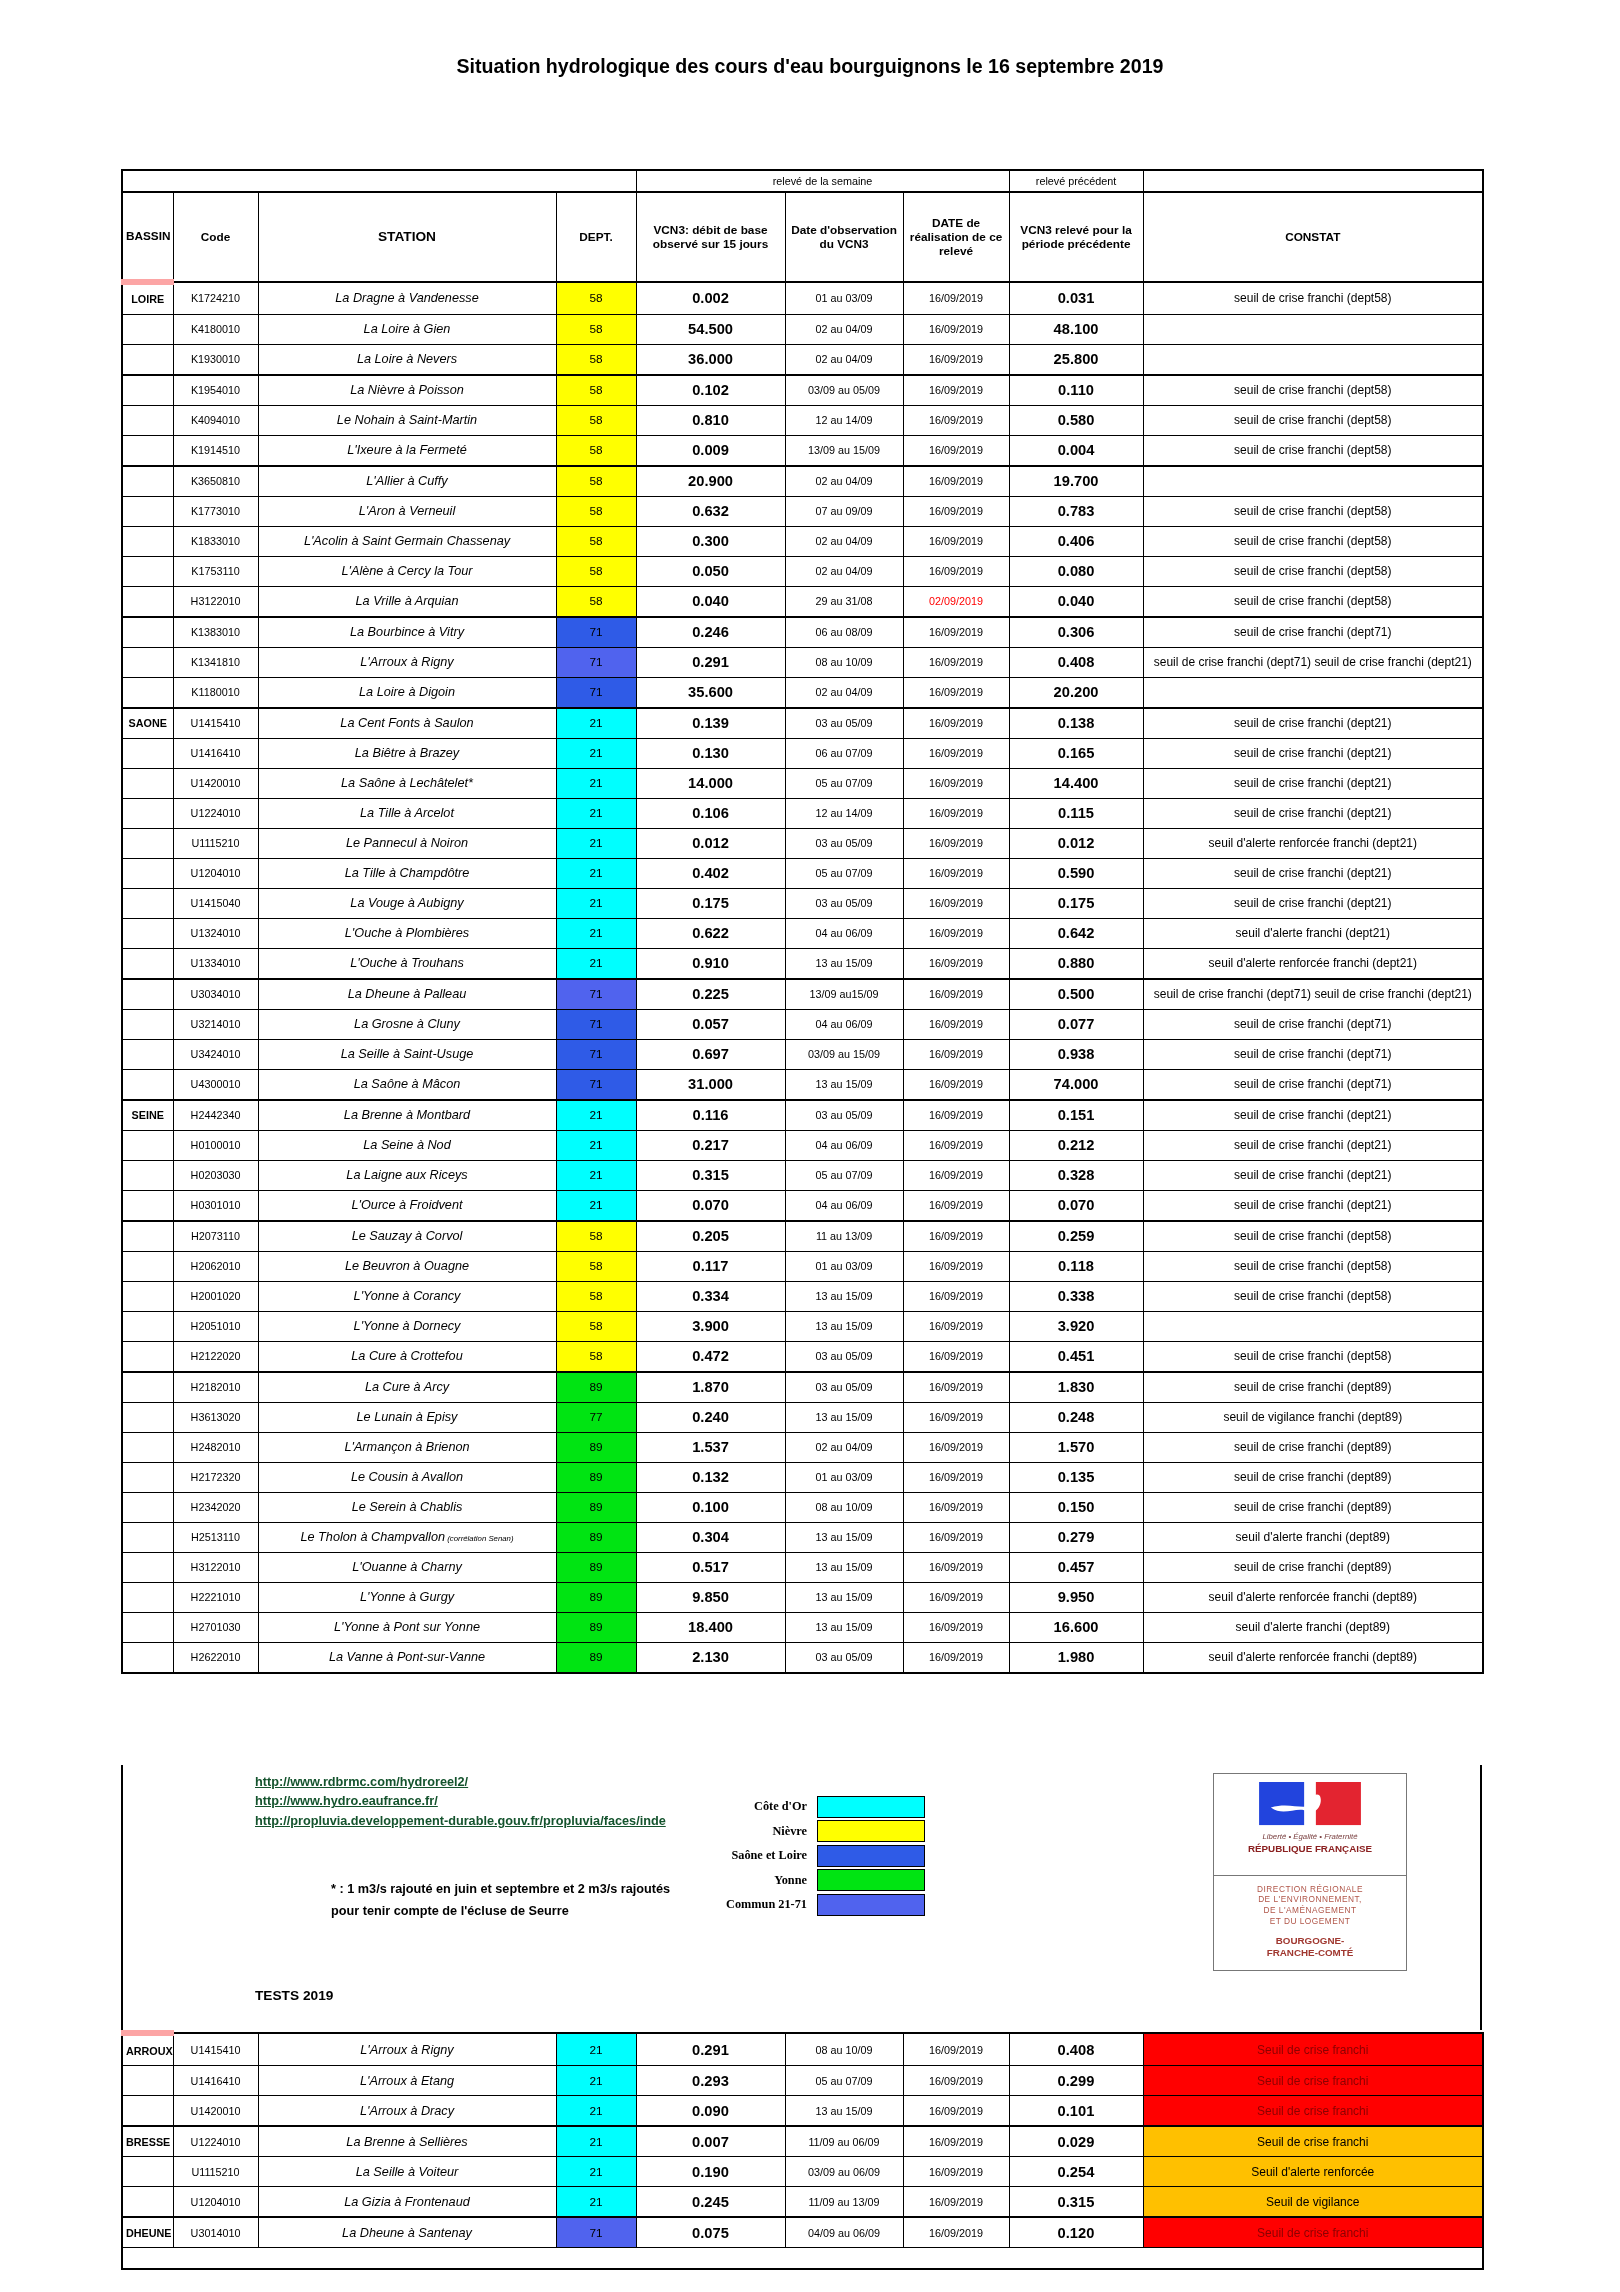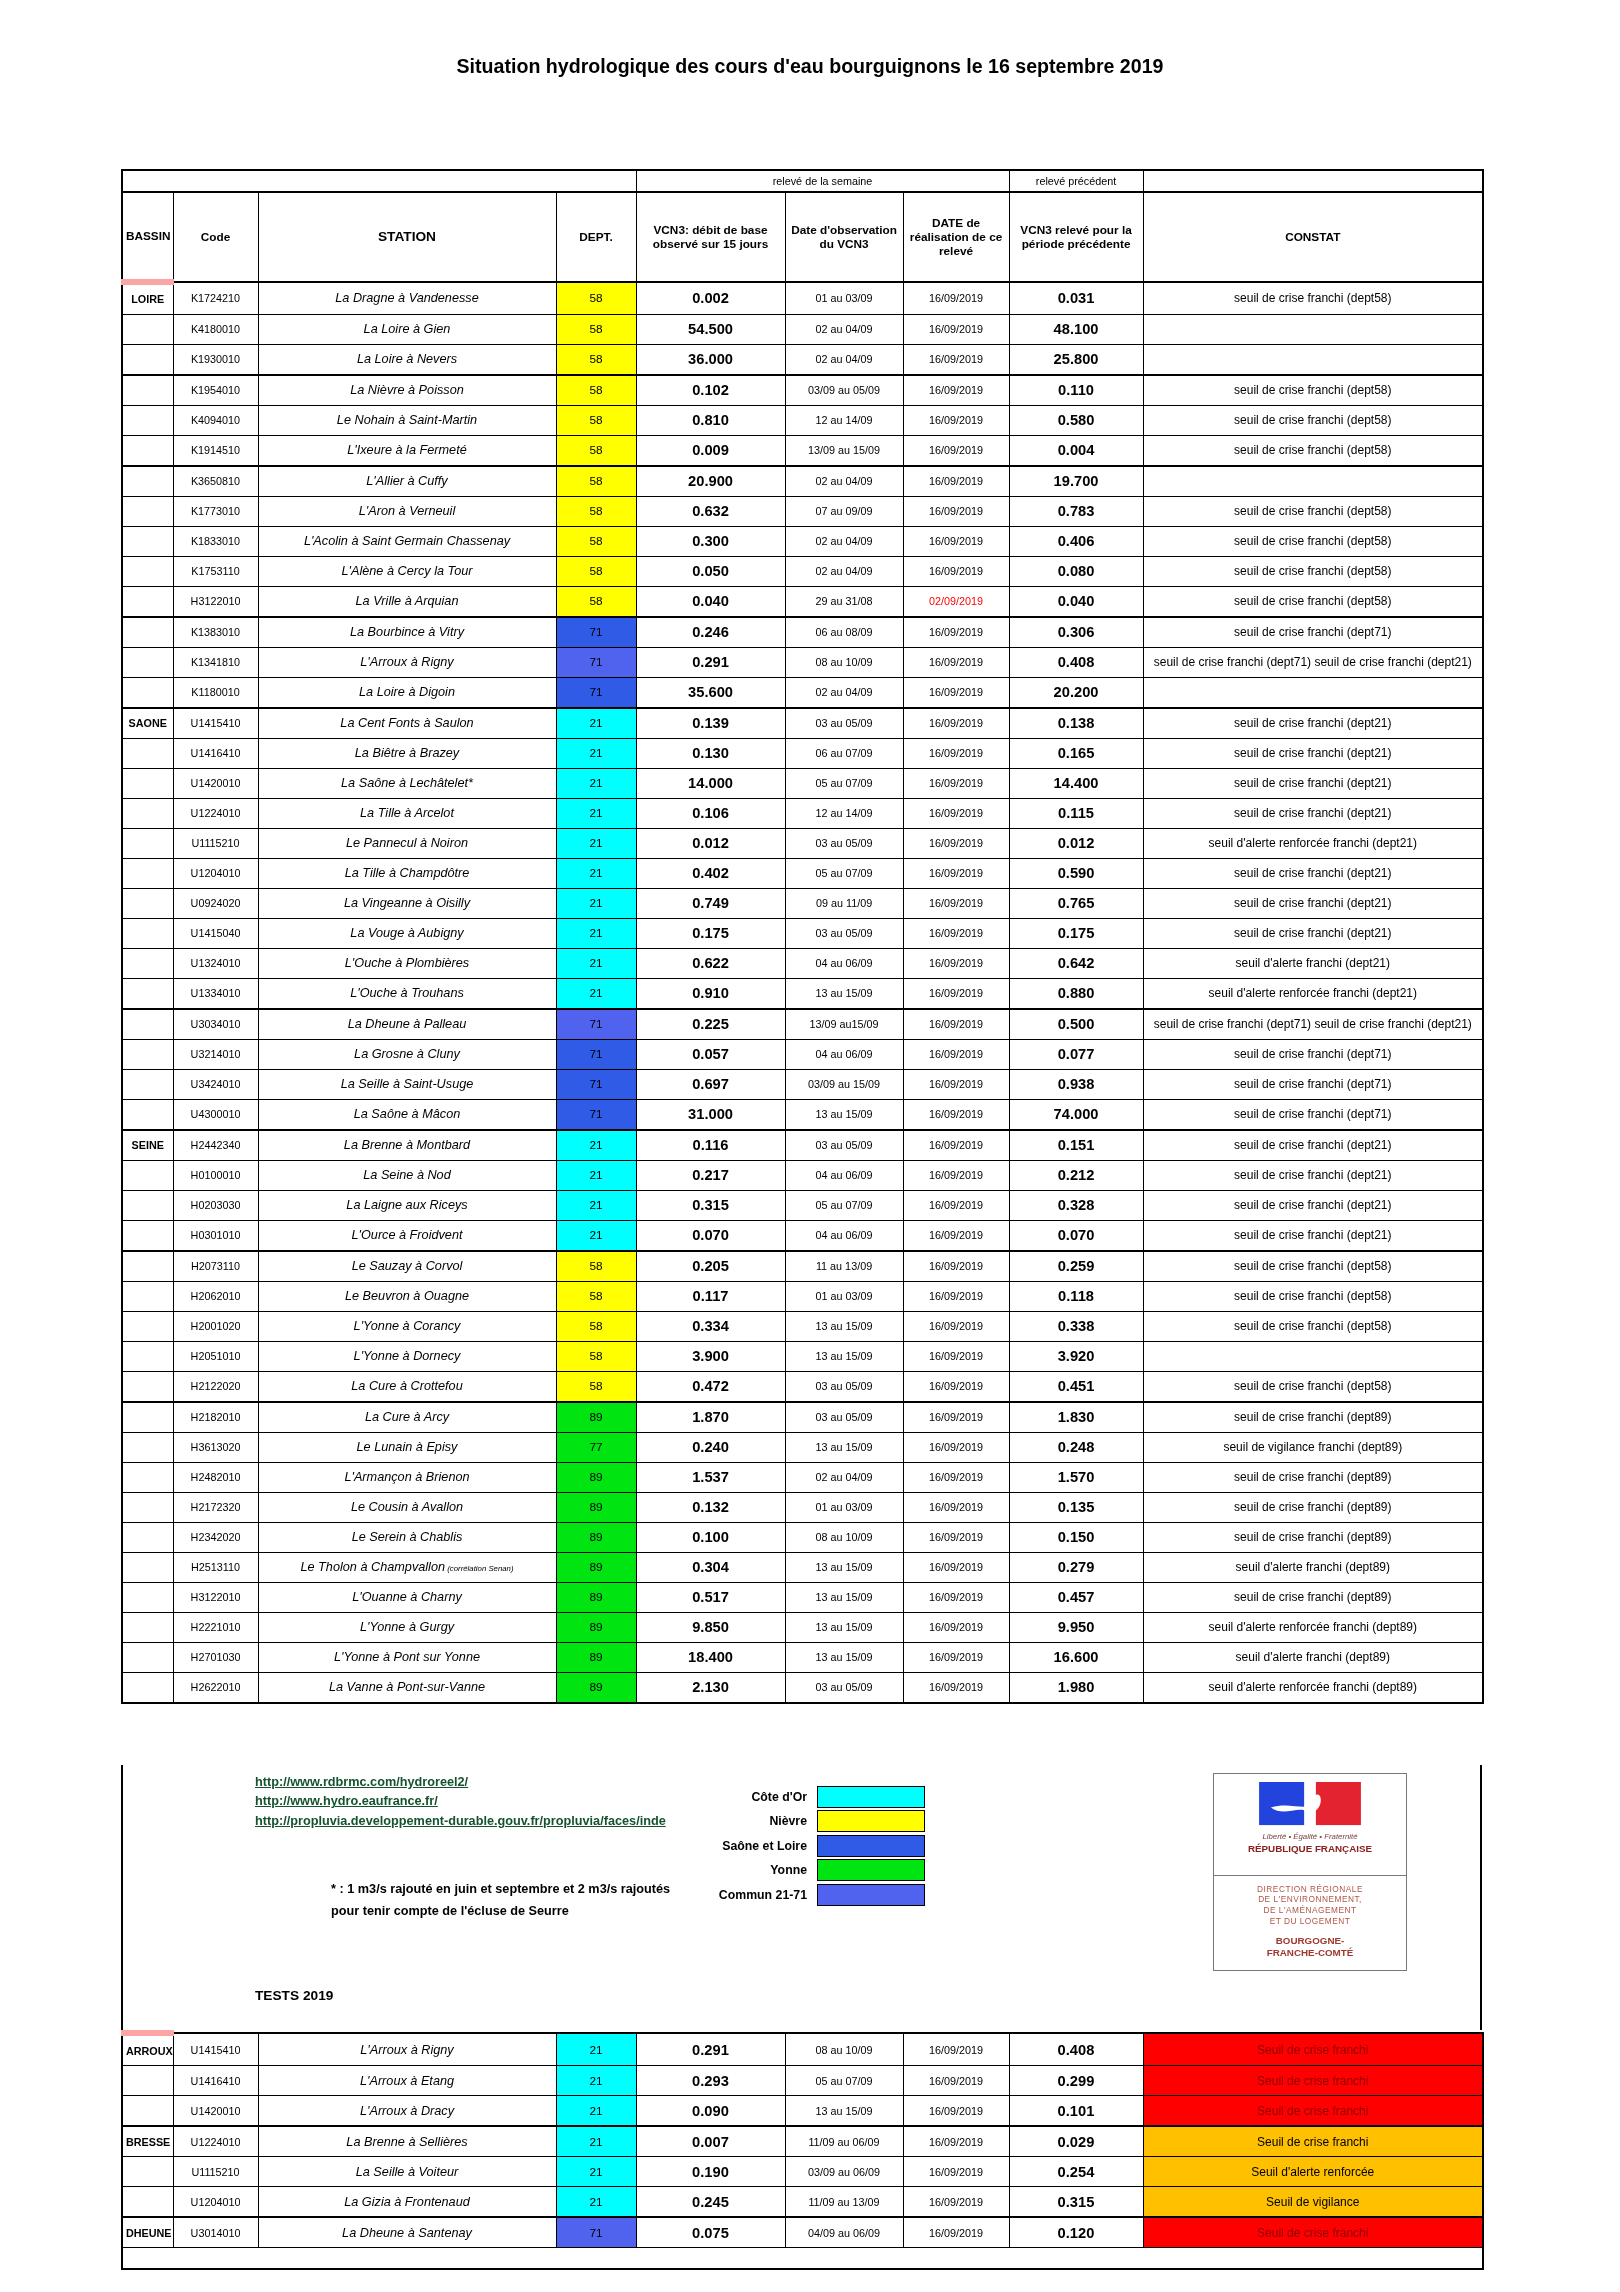--- a/index.html
+++ b/index.html
@@ -31,21 +31,21 @@
   tr.thick td{border-top:2.9px solid #000;}
   .grid tr.data:not(.thick) td.c-bassin{border-top:1px dotted #555;}
   .grid tr.data:first-child td.c-bassin{border-top:6px solid #fca5a5;}
   tr.empty-row td{height:19.6px;border-left:none;border-right:none;}
   
   #footer-block{position:absolute;left:121px;top:1765px;width:1361px;height:265px;
                 border-left:2px solid #000;border-right:2px solid #000;box-sizing:border-box;}
   #links{position:absolute;left:132px;top:7.8px;font-size:12.7px;line-height:19.6px;}
   #links a{color:#14532d;text-decoration:underline;display:block;white-space:nowrap;
            max-width:608px;overflow:hidden;cursor:pointer;font-weight:bold;}
-  #legend{position:absolute;left:510px;top:21px;}
+  #legend{position:absolute;left:510px;top:31px;font-family:Liberation Serif, serif;}
   .legend-row{display:flex;align-items:center;margin-bottom:2.9px;}
   .legend-label{width:174px;text-align:right;font-size:12.3px;font-weight:bold;margin-right:9.8px;}
   .legend-swatch{width:106px;height:19.6px;border:1px solid #000;}
   #note{position:absolute;left:208px;top:114px;font-size:12.7px;font-weight:bold;line-height:21.6px;}
   #tests-label{position:absolute;left:132px;top:223px;font-size:13.7px;font-weight:bold;}
   
   #logo-box{position:absolute;left:1090px;top:7.8px;width:192px;height:196px;
             border:1px solid #777;background:#fff;}
   #logo-top{height:102px;border-bottom:1px solid #777;text-align:center;padding-top:7.8px;box-sizing:border-box;}
   #logo-flag{display:block;margin:0 auto;}
@@ -306,31 +306,20 @@
         </tr>
         <tr class="data">
           <td class="c-bassin"></td>
           <td class="c-code">U1204010</td>
           <td class="c-station">La Tille à Champdôtre</td>
           <td class="c-dept" style="background: rgb(0, 255, 255);">21</td>
           <td class="c-vcn3">0.402</td>
           <td class="c-date">05 au 07/09</td>
           <td class="c-date">16/09/2019</td>
           <td class="c-prev">0.590</td>
-          <td class="c-constat">seuil de crise franchi (dept21)</td>
-        </tr>
-        <tr class="data">
-          <td class="c-bassin"></td>
-          <td class="c-code">U0924020</td>
-          <td class="c-station">La Vingeanne à Oisilly</td>
-          <td class="c-dept" style="background: rgb(0, 255, 255);">21</td>
-          <td class="c-vcn3">0.749</td>
-          <td class="c-date">09 au 11/09</td>
-          <td class="c-date">16/09/2019</td>
-          <td class="c-prev">0.765</td>
           <td class="c-constat">seuil de crise franchi (dept21)</td>
         </tr>
         <tr class="data">
           <td class="c-bassin"></td>
           <td class="c-code">U1415040</td>
           <td class="c-station">La Vouge à Aubigny</td>
           <td class="c-dept" style="background: rgb(0, 255, 255);">21</td>
           <td class="c-vcn3">0.175</td>
           <td class="c-date">03 au 05/09</td>
           <td class="c-date">16/09/2019</td>

